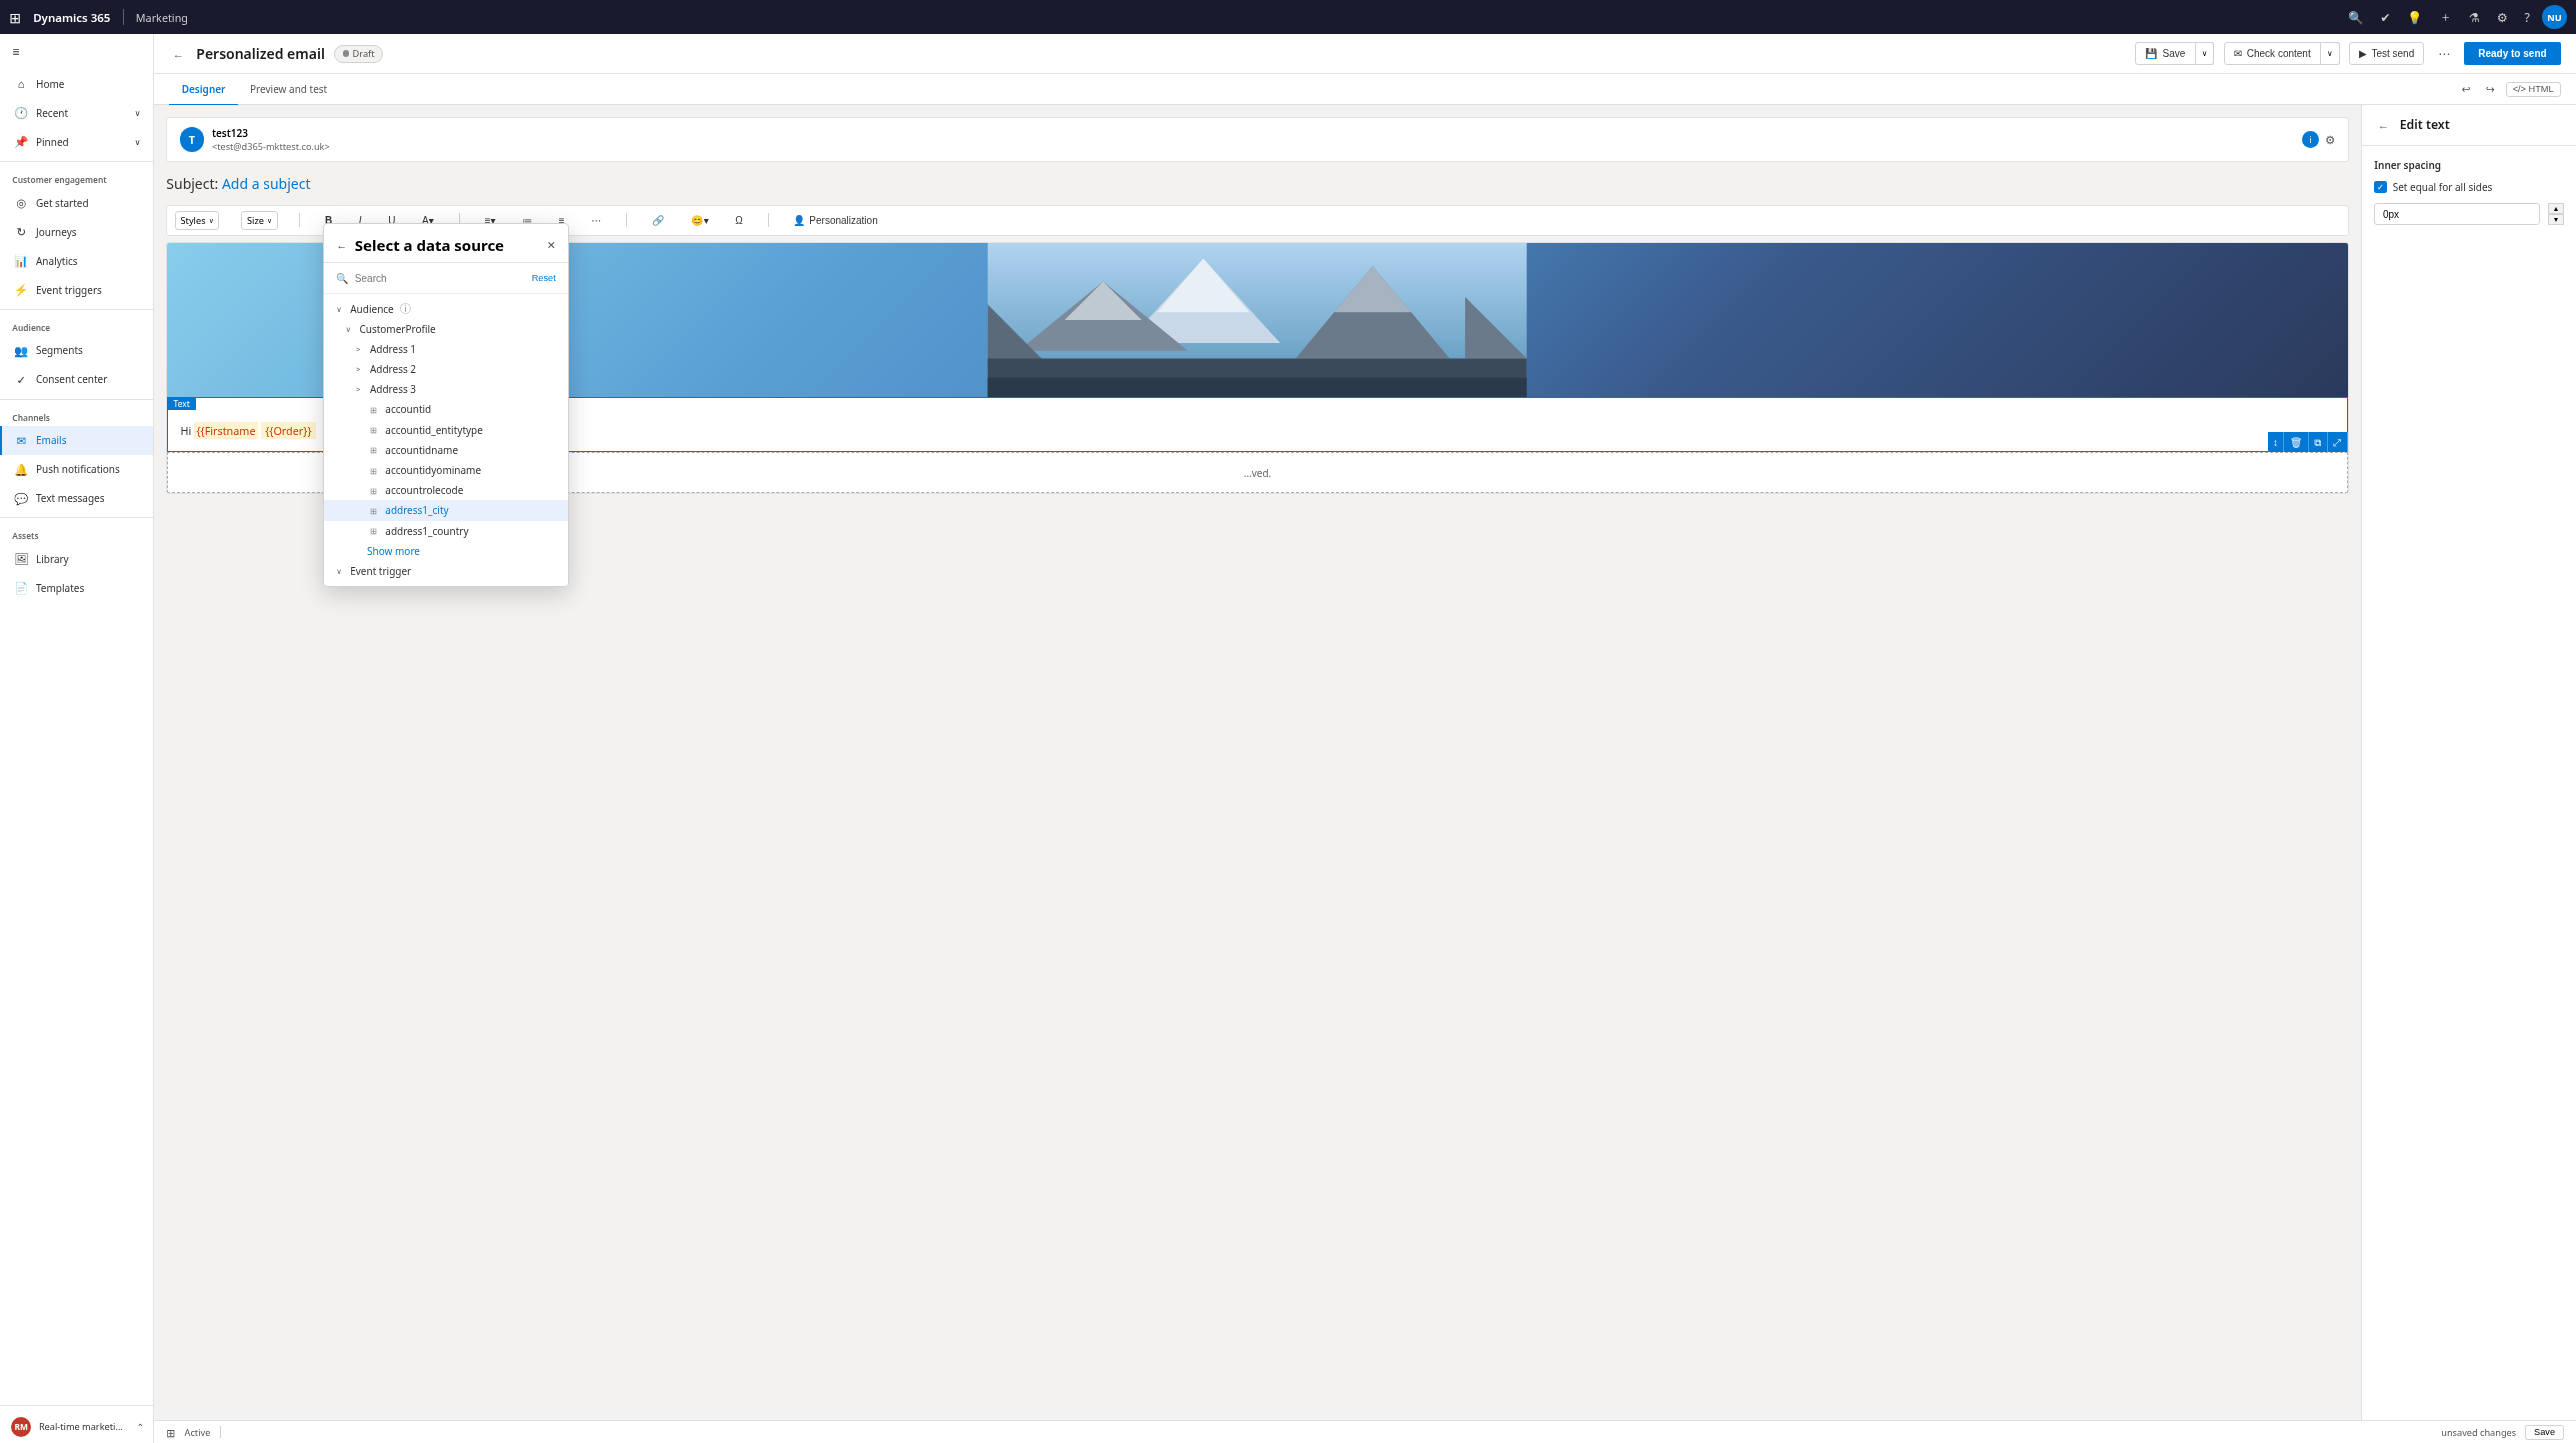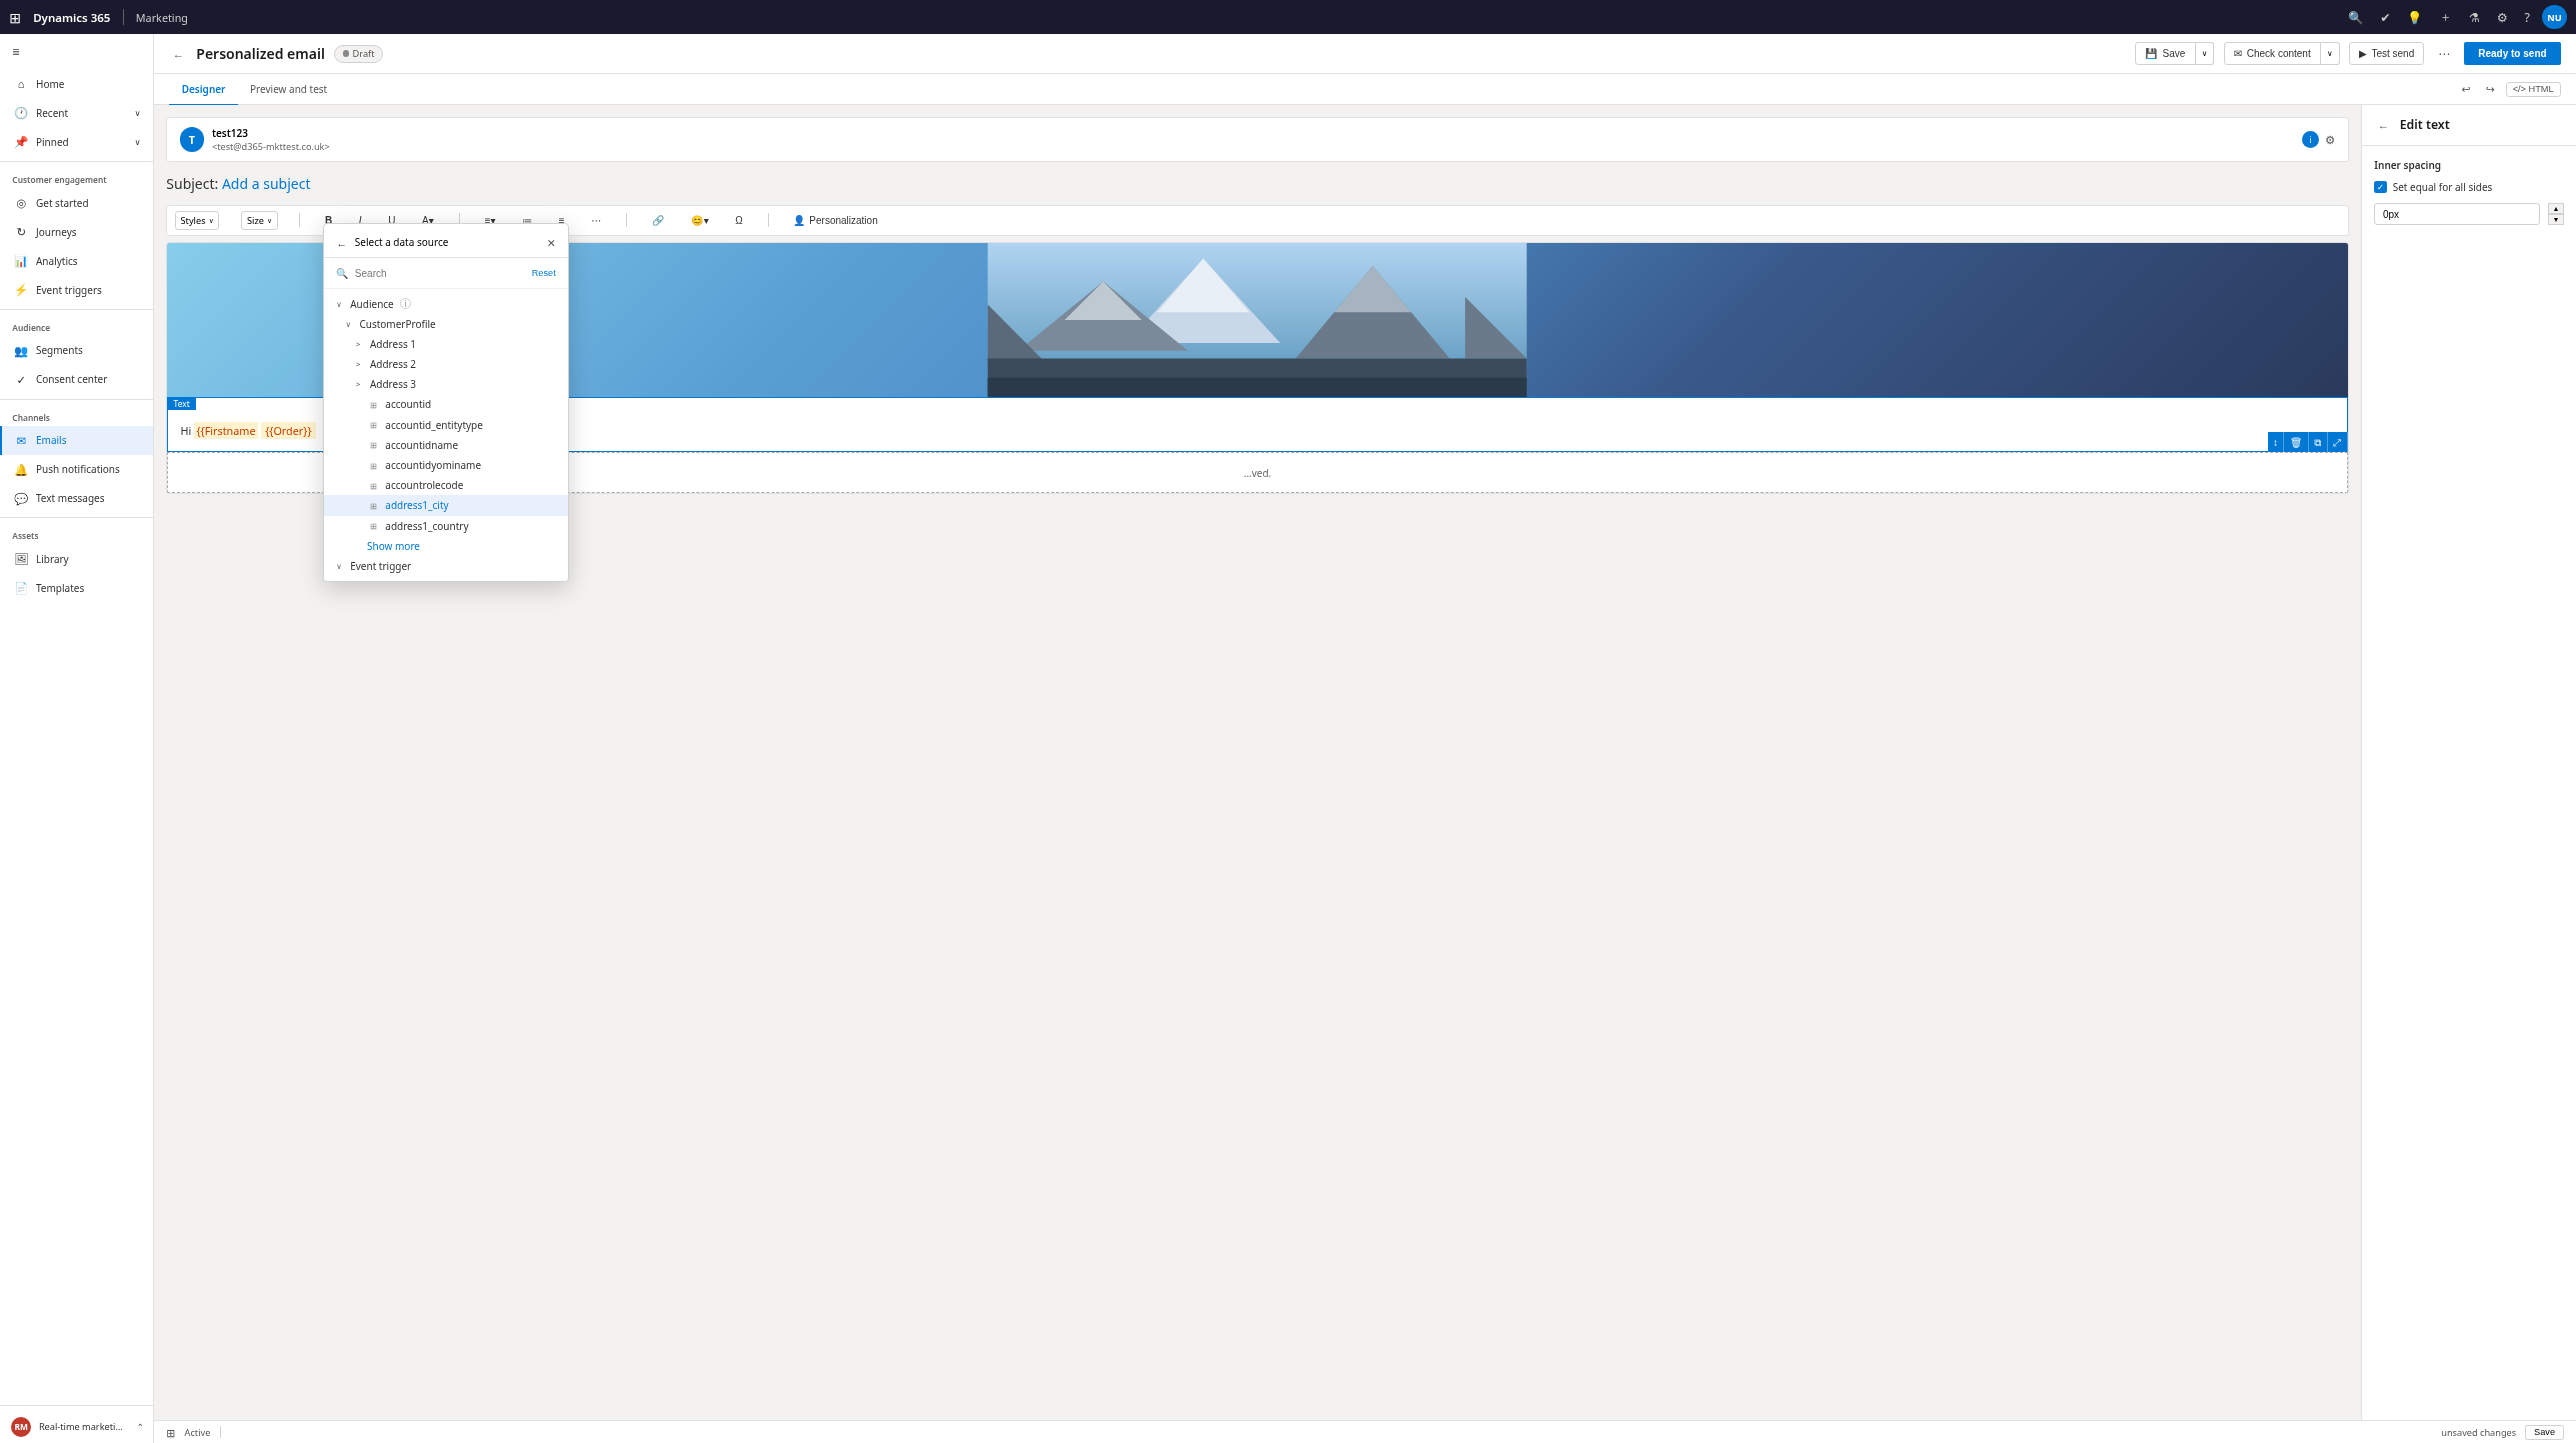--- a/index.html
+++ b/index.html
@@ -270,21 +270,21 @@
       pointer-events: all;
     }
     .modal-header {
       display: flex;
       align-items: center;
       padding: 10.8px 12.3px 7.7px;
       border-bottom: 0.8px solid #e1e1e1;
       gap: 7.7px;
     }
     .modal-back { font-size: 10.8px; cursor: pointer; color: #333; }
-    .modal-title { font-size: 10px; font-weight: 400; flex: 1; }
+    .modal-title { font-size: 15px; font-weight: 700; flex: 1; }
     .modal-close { font-size: 10.8px; cursor: pointer; color: #555; }
     .modal-search-bar {
       display: flex;
       align-items: center;
       gap: 6.1px;
       padding: 7.7px 12.3px;
       border-bottom: 0.8px solid #f0f0f0;
     }
     .modal-search-icon { color: #888; font-size: 10px; }
     .modal-search-input { flex: 1; border: none; outline: none; font-size: 10px; color: #333; }

